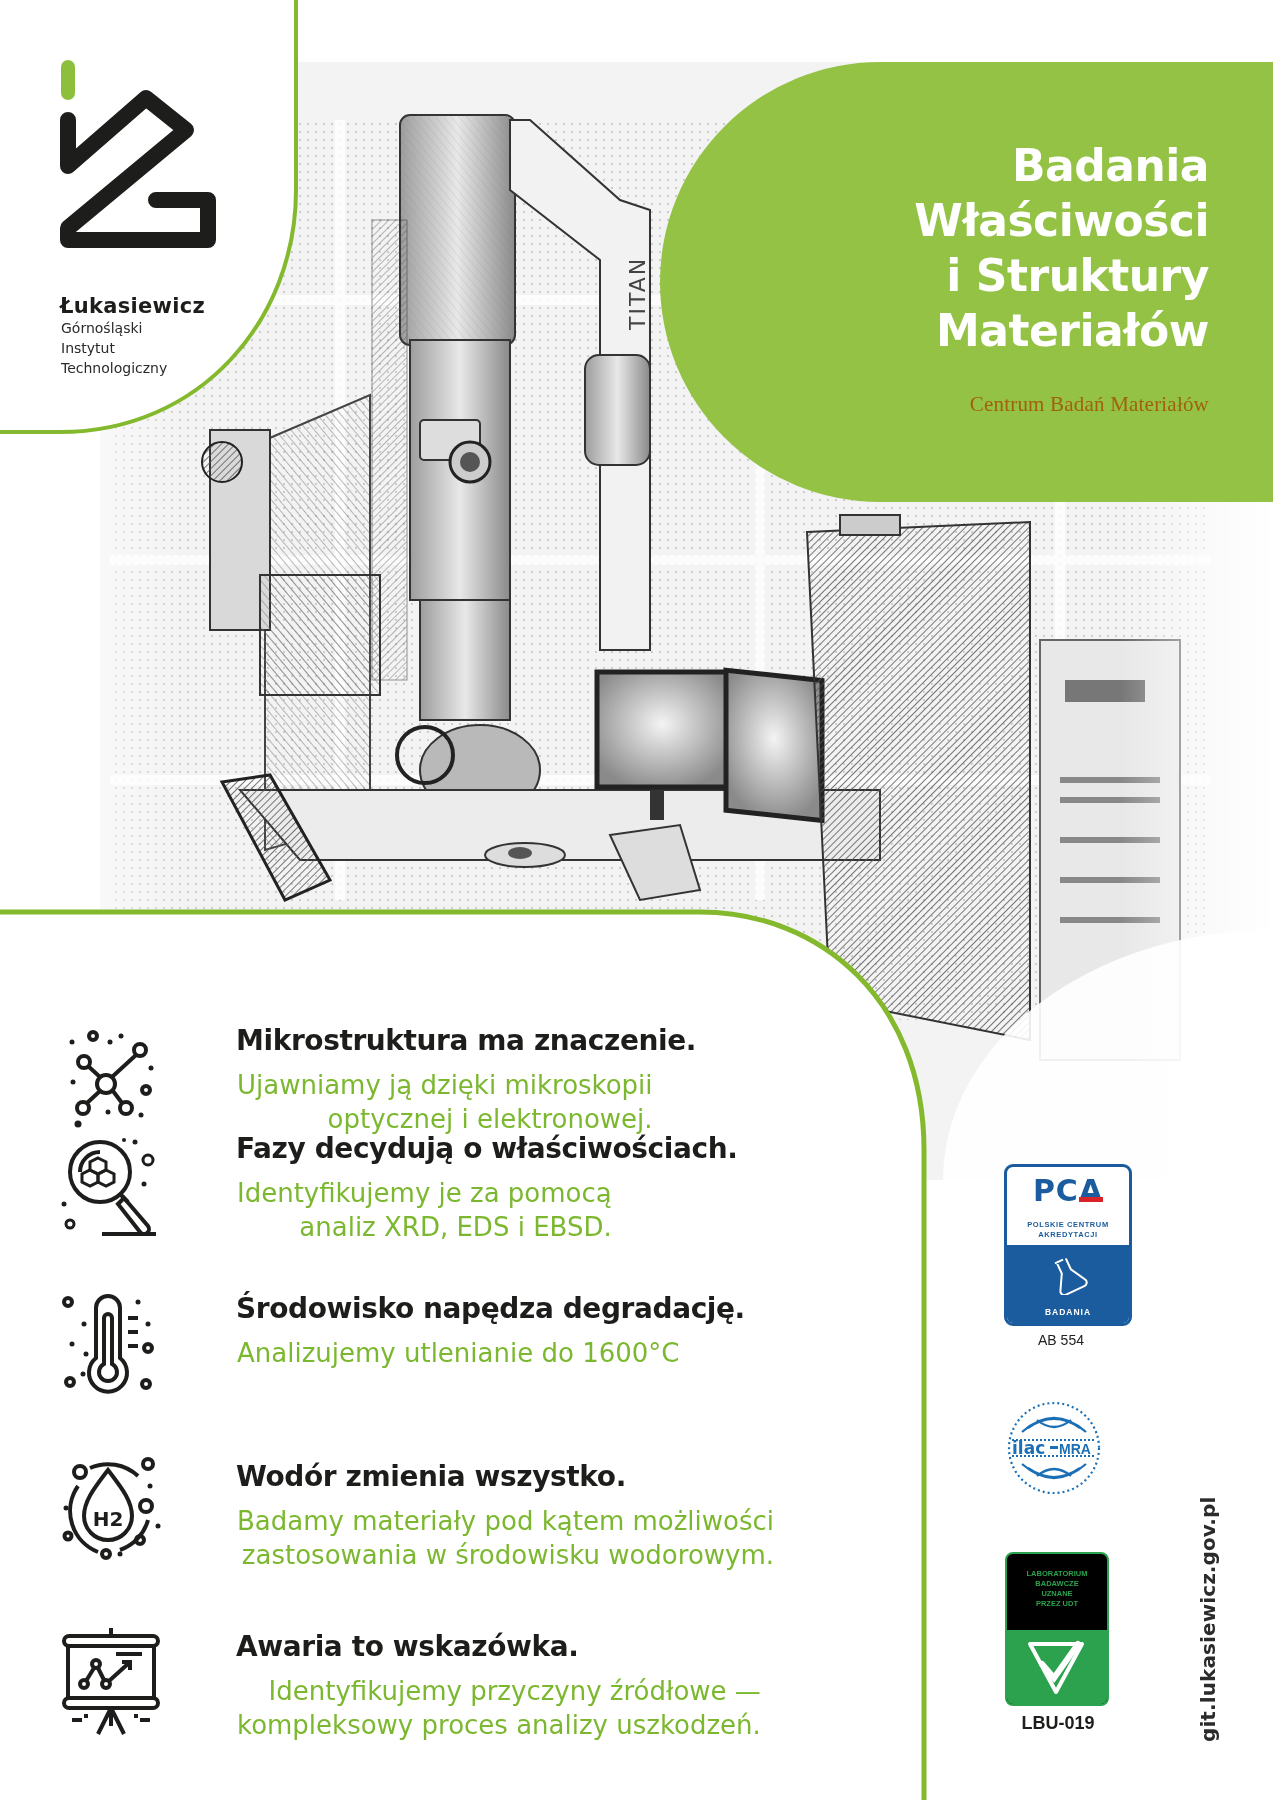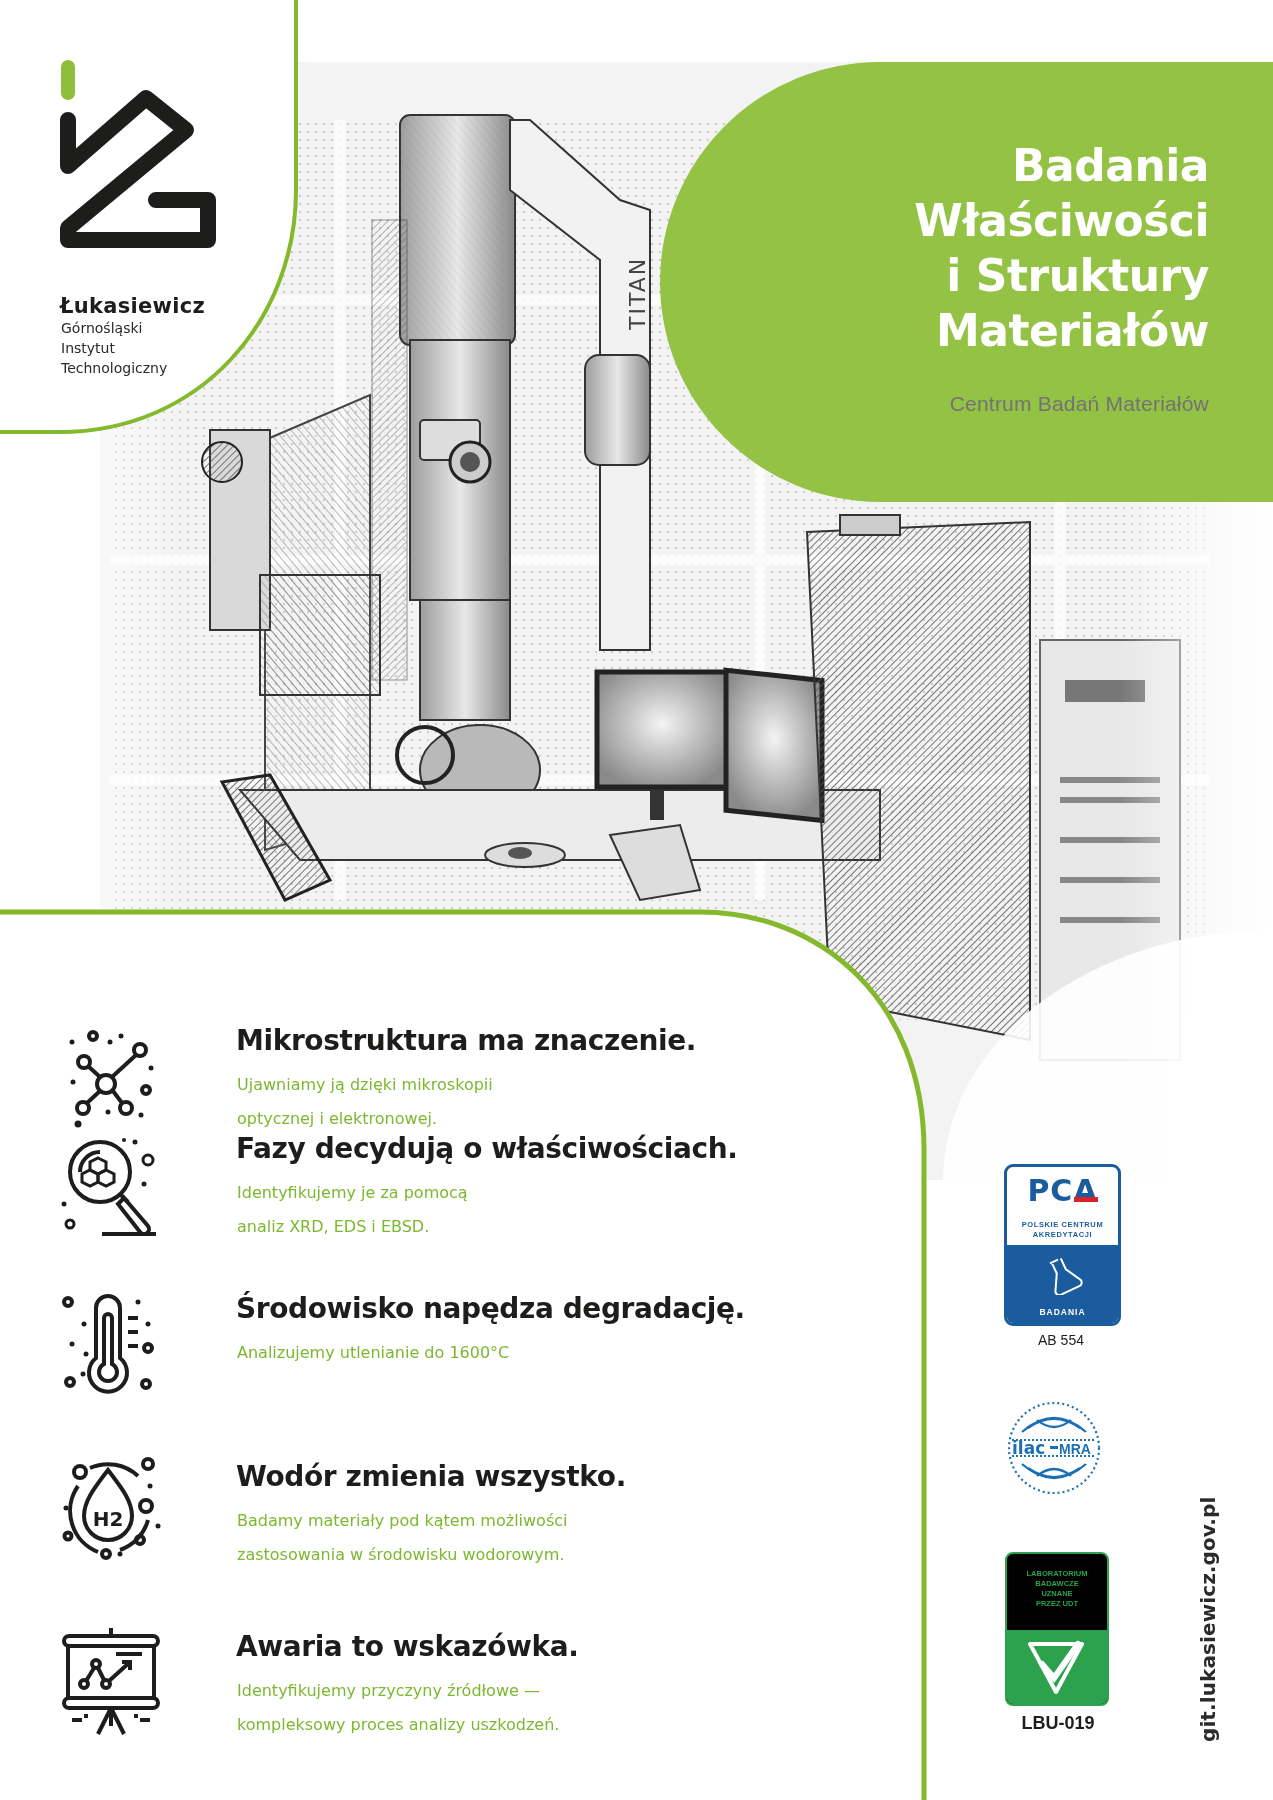--- a/index.html
+++ b/index.html
@@ -29,41 +29,41 @@
     position: absolute; left: 660px; top: 62px; width: 740px; height: 440px;
     background: #8fc03f; border-radius: 220px 0 0 220px; opacity: 0.97;
   }
   .hero-title {
     position: absolute; right: 64px; top: 138px; text-align: right;
     font-family: "DejaVu Sans", sans-serif; font-weight: bold; color: #ffffff;
     font-size: 44px; line-height: 55px; letter-spacing: -0.5px;
   }
   .hero-subtitle {
     position: absolute; right: 64px; top: 392px; 
-    font-family: Liberation Sans, sans-serif; color: #737373; font-size: 21px; letter-spacing: 0.2px;
+    font-family: Liberation Serif, serif; color: #a16207; font-size: 21px; letter-spacing: 0.2px;
   }
 
   
   .feature { position: absolute; left: 0; width: 900px; height: 140px; }
   .feature-icon { position: absolute; left: 58px; width: 110px; height: 110px; }
   .feature-title {
     position: absolute; left: 236px; top: 0;
     font-family: "DejaVu Sans", sans-serif; font-weight: bold; font-size: 28px; color: #1d1d1b; letter-spacing: -0.4px;
     white-space: nowrap;
   }
   .feature-desc {
     position: absolute; left: 237px; top: 44px;
-    font-family: "DejaVu Sans", sans-serif; font-size: 16px; line-height: 34px; color: #7cb82f; white-space: nowrap;
+    font-family: "DejaVu Sans", sans-serif; font-size: 26px; line-height: 34px; color: #7cb82f; white-space: nowrap; text-align: right;
   }
 
   
   .badge { position: absolute; }
   .badge-caption { font-family: "Liberation Sans", sans-serif; text-align: center; }
 
-  .pca { left: 1004px; top: 1164px; width: 117px; height: 162px; border: 3px solid #1a5c9e; border-radius: 9px; overflow: hidden; background: #fff; }
+  .pca { left: 1004px; top: 1164px; width: 128px; height: 162px; border: 3px solid #1a5c9e; border-radius: 9px; overflow: hidden; background: #fff; }
   .pca-top { height: 78px; text-align: center; padding-top: 6px; }
   .pca-logo { font-family: "DejaVu Sans", sans-serif; font-weight: bold; font-size: 30px; color: #1a5c9e; letter-spacing: 1px; position: relative; display: inline-block; }
   .pca-logo .red { position: absolute; right: 0; bottom: 6px; width: 24px; height: 5px; background: #d8232a; }
   .pca-name { font-family: "Liberation Sans", sans-serif; font-weight: bold; font-size: 7.5px; color: #1a5c9e; letter-spacing: 0.6px; line-height: 10px; margin-top: 12px; }
   .pca-bottom { background: #1a5c9e; height: 84px; text-align: center; color: #fff; position: relative; }
   .pca-bottom svg { margin-top: 10px; }
   .pca-bottom-label { font-family: "Liberation Sans", sans-serif; font-weight: bold; font-size: 8.5px; letter-spacing: 1px; position: absolute; left: 0; right: 0; bottom: 12px; }
   .pca-caption { position: absolute; left: 1004px; top: 1332px; width: 114px; font-size: 14px; color: #222; }
 
   .ilac { left: 1004px; top: 1398px; width: 100px; height: 100px; }

